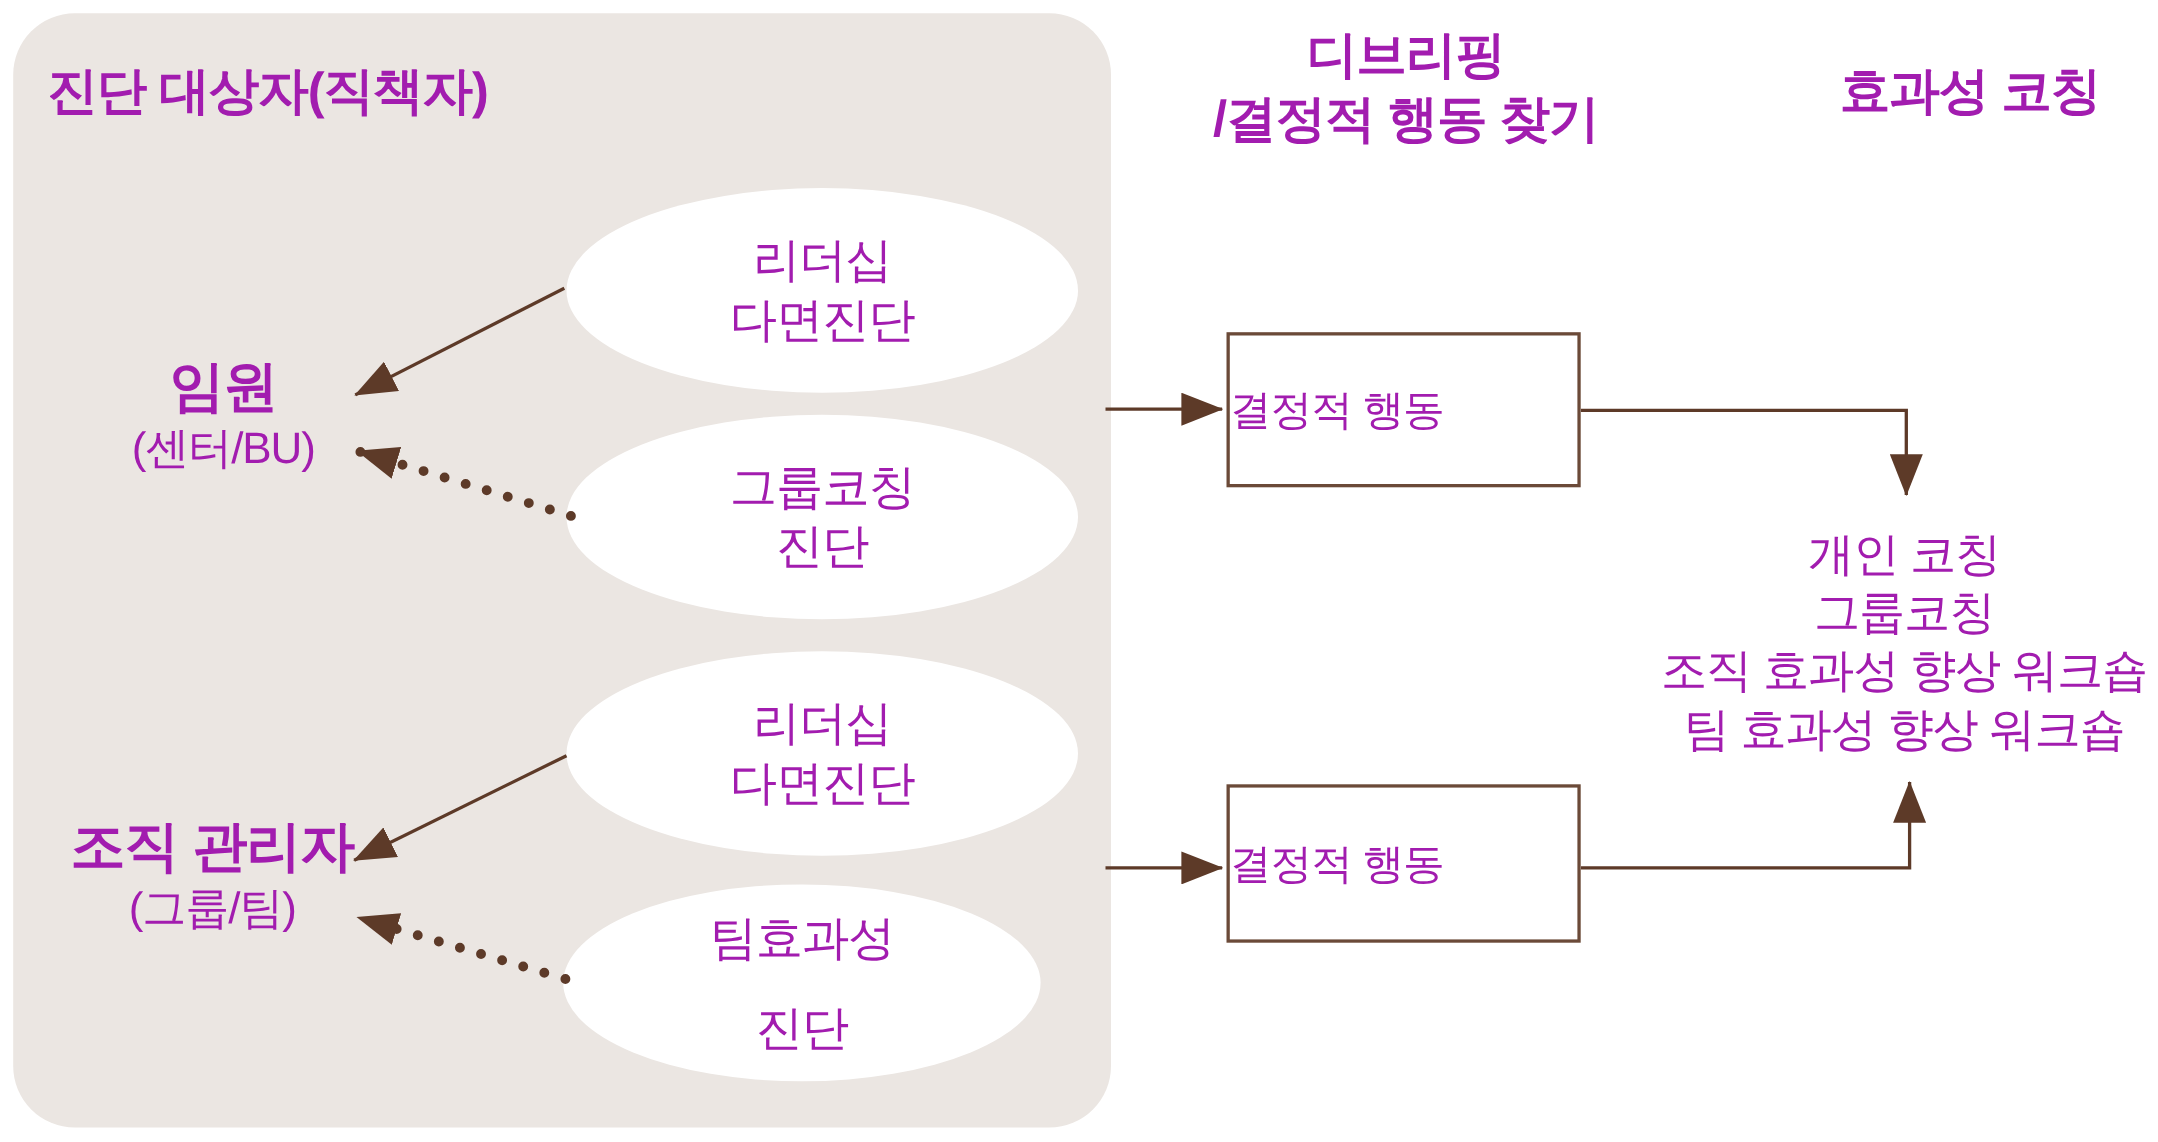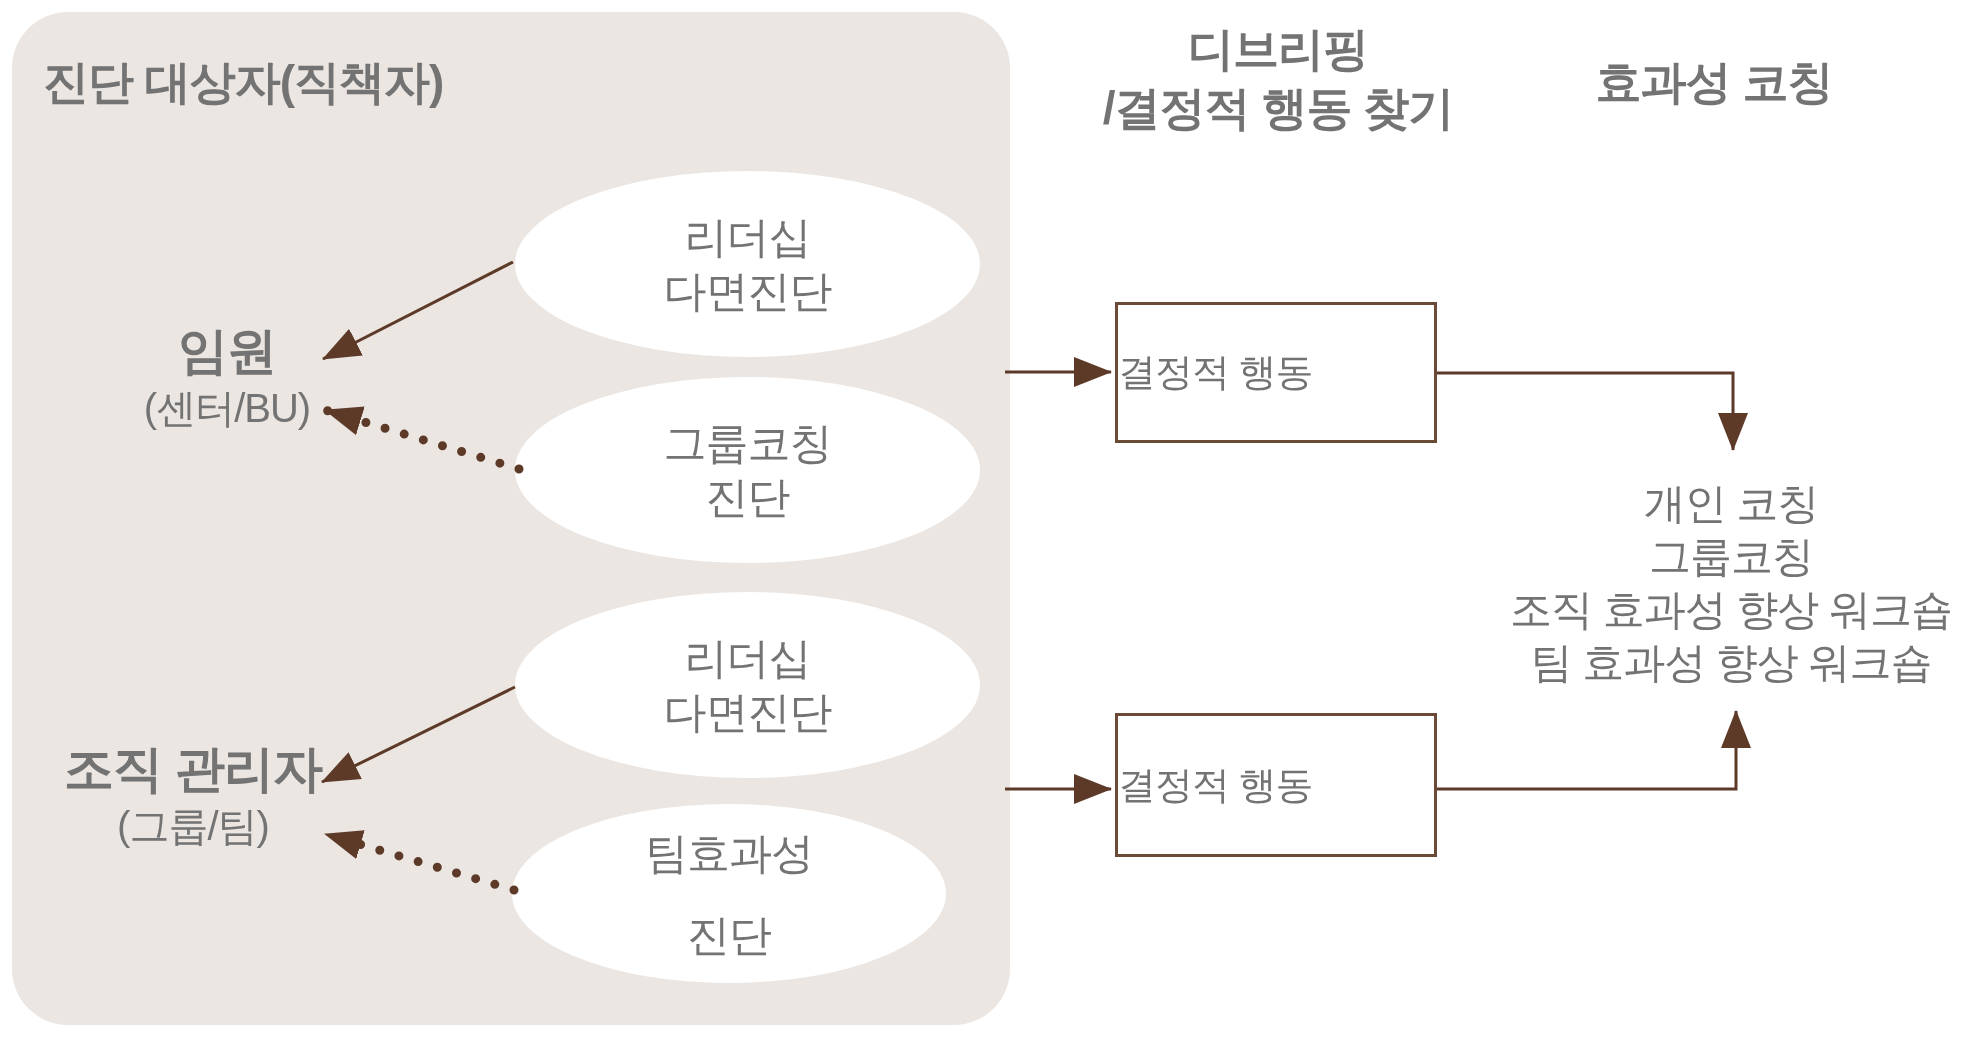--- a/index.html
+++ b/index.html
@@ -1,47 +1,47 @@
 <!DOCTYPE html>
 <html><head>
 <meta charset="utf-8">
 <style>
   html,body { margin:0; padding:0; background:#ffffff; }
   #canvas {
     position:relative; width:1962px; height:1038px; overflow:hidden;
-    background:#ffffff; color:#737373;
+    background:#ffffff; color:#a21caf;
     font-family:"Liberation Sans", sans-serif;
   }
   .abs { position:absolute; }
 
   .panel {
     left:12px; top:12px; width:998px; height:1013px;
     background:#ebe6e2; border-radius:56px;
   }
 
   .hdr { position:absolute; font-weight:bold; font-size:46px; white-space:nowrap; letter-spacing:-1px; }
   .hdr-targets  { left:43px;  top:52px; }
   .hdr-assess   { left:748px; top:52px; transform:translateX(-50%); }
   .hdr-debrief  { left:1278px; top:20px; transform:translateX(-50%); text-align:center; line-height:59px; }
-  .hdr-coach    { left:1714px; top:52px; transform:translateX(-50%); }
+  .hdr-coach    { left:1791px; top:52px; transform:translateX(-50%); }
 
   .ellipse {
     position:absolute; background:#ffffff; border-radius:50%;
     display:flex; flex-direction:column; align-items:center; justify-content:center;
     font-size:43px; line-height:54px; text-align:right; letter-spacing:-1px;
   }
   .e1 { left:515px; top:171px; width:465px; height:186px; }
   .e2 { left:515px; top:377px; width:465px; height:186px; }
   .e3 { left:515px; top:592px; width:465px; height:186px; }
   .e4 { left:512px; top:804px; width:434px; height:179px;gap:28px; }
 
   .target { position:absolute; text-align:center; transform:translateX(-50%); white-space:nowrap; }
   .target .t-title { font-weight:bold; font-size:50px; line-height:58px; letter-spacing:-1px; }
   .target .t-sub   { font-size:40px; line-height:48px; margin-top:4px; letter-spacing:-1px; }
-  .target1 { left:203px; top:322px;margin-left:24px; }
+  .target1 { left:203px; top:322px; }
   .target2 { left:193px; top:740px; }
 
   .cbox {
     position:absolute; background:#ffffff; border:3px solid #6b4a38;
     display:flex; align-items:center; justify-content:flex-start;
     font-size:38px; letter-spacing:-1px; white-space:nowrap;
   }
   .box1 { left:1115px; top:302px; width:316px; height:135px; }
   .box2 { left:1115px; top:713px; width:316px; height:138px; }
 

